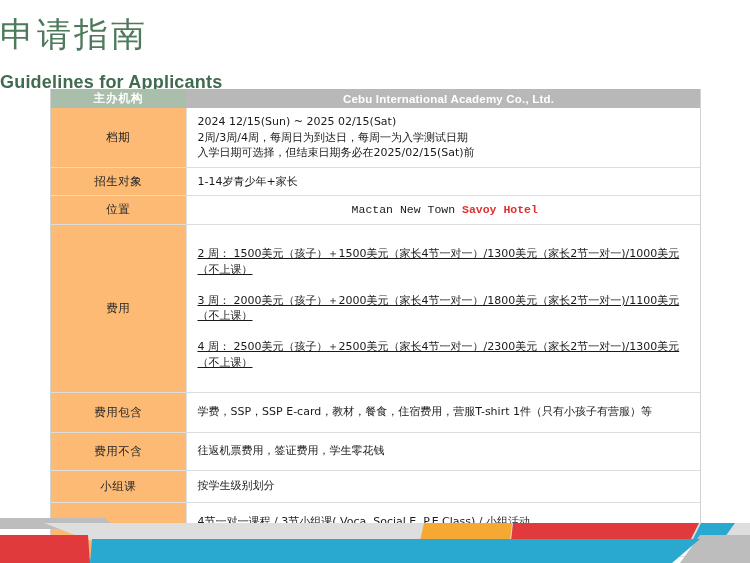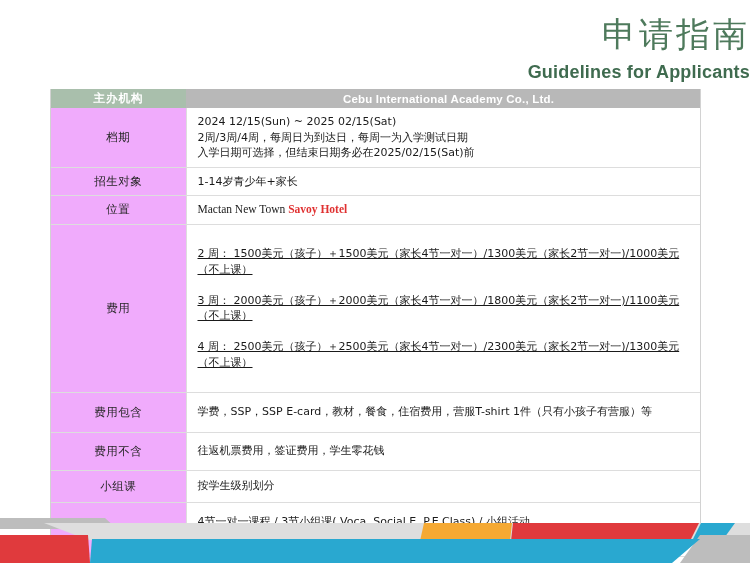--- a/index.html
+++ b/index.html
@@ -10,37 +10,37 @@
     width: 750px;
     height: 563px;
     background: #ffffff;
     font-family: "Liberation Sans", "DejaVu Sans", sans-serif;
     overflow: hidden;
     position: relative;
   }
 
   
   .title-block {
-    text-align: right;
+    text-align: left;
     padding-top: 14px;
   }
   .title-cn {
     font-size: 34px;
     line-height: 40px;
     color: #4e7a5c;
     letter-spacing: 3px;
     font-weight: 400;
     font-family: "DejaVu Sans", "Liberation Sans", sans-serif;
   }
   .title-en {
     font-size: 18px;
     line-height: 24px;
     color: #3f6b4f;
     font-weight: bold;
-    margin-top: 6px;
+    margin-top: 16px;
     letter-spacing: 0.2px;
   }
 
   
   .table-wrap {
     position: absolute;
     left: 50px;
     top: 89px;
     width: 651px;
     border: 1px solid #d2d2d2;
@@ -73,43 +73,44 @@
     color: #ffffff;
     font-weight: bold;
     font-size: 11.5px;
     height: 19px;
     padding-left: 11px !important;
     letter-spacing: 0.2px;
     margin-left: 44px;
   }
 
   .lbl {
-    background: #f0abfc;
+    background: #fdba74;
     text-align: center;
     font-size: 11.5px;
     color: #262626;
     border-bottom: 1px solid #dddddd;
     border-right: 1px solid #dddddd;
     font-family: "DejaVu Sans", "Liberation Sans", sans-serif;
     letter-spacing: 0.5px;
   }
   .val {
     background: #ffffff;
     font-size: 11px;
     color: #1a1a1a;
     border-bottom: 1px solid #dddddd;
     padding: 6px 8px 6px 11px !important;
     line-height: 15.5px;
     font-family: "DejaVu Sans", "Liberation Sans", sans-serif;
     white-space: pre-line;
     margin-top: 48px;
   }
   .val.mono-en {
-    font-family: Liberation Serif, serif;
-    font-size: 11.5px;
+    font-family: Liberation Mono, monospace;
+    font-size: 11.5px;
+    text-align: center;
   }
 
   .accent-red {
     color: #e03131;
     font-weight: bold;
   }
   .fee-line { display: block; text-decoration: underline; }
 
   
   .deco {

